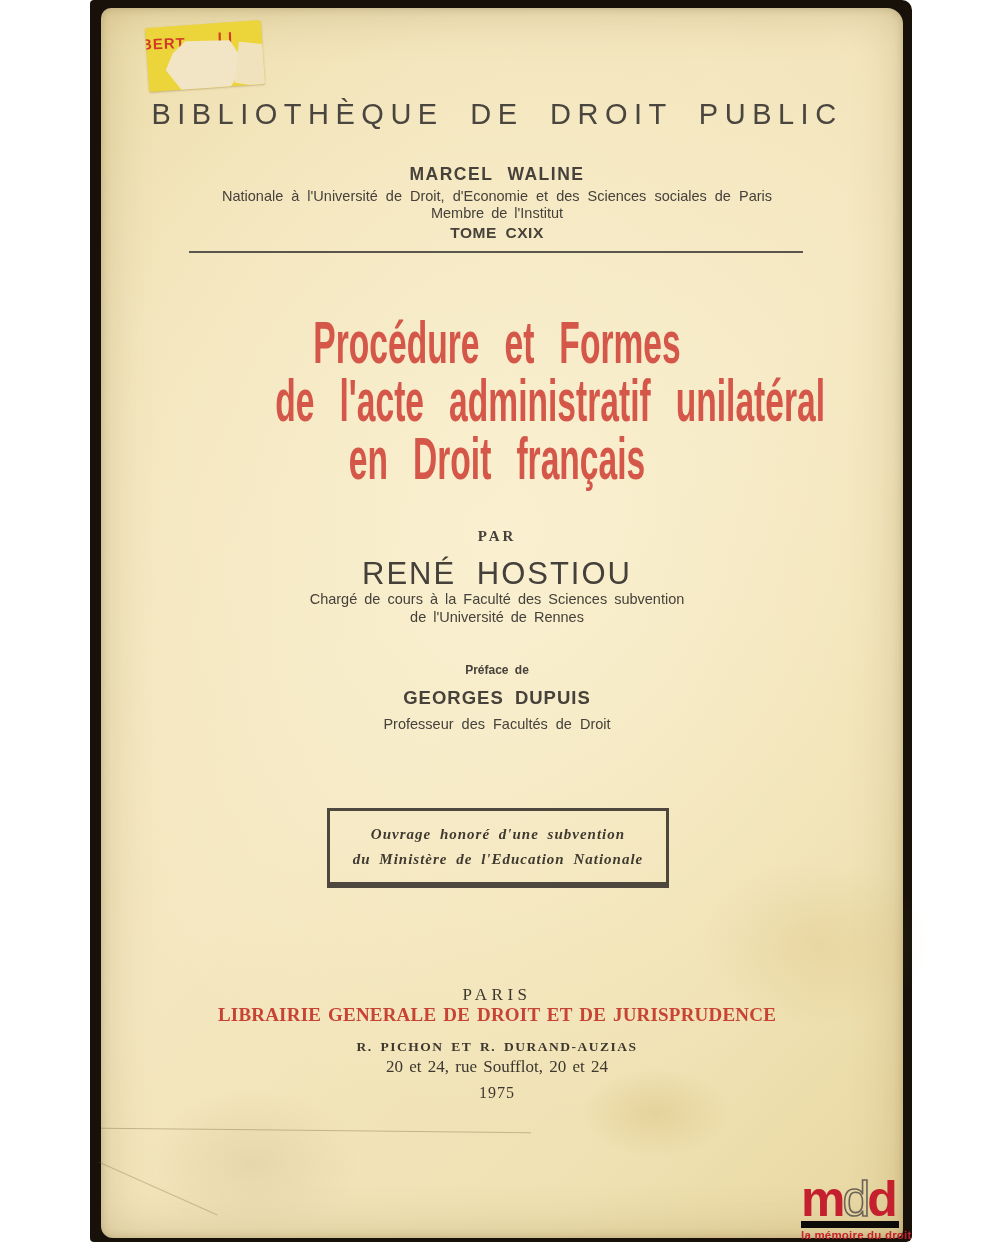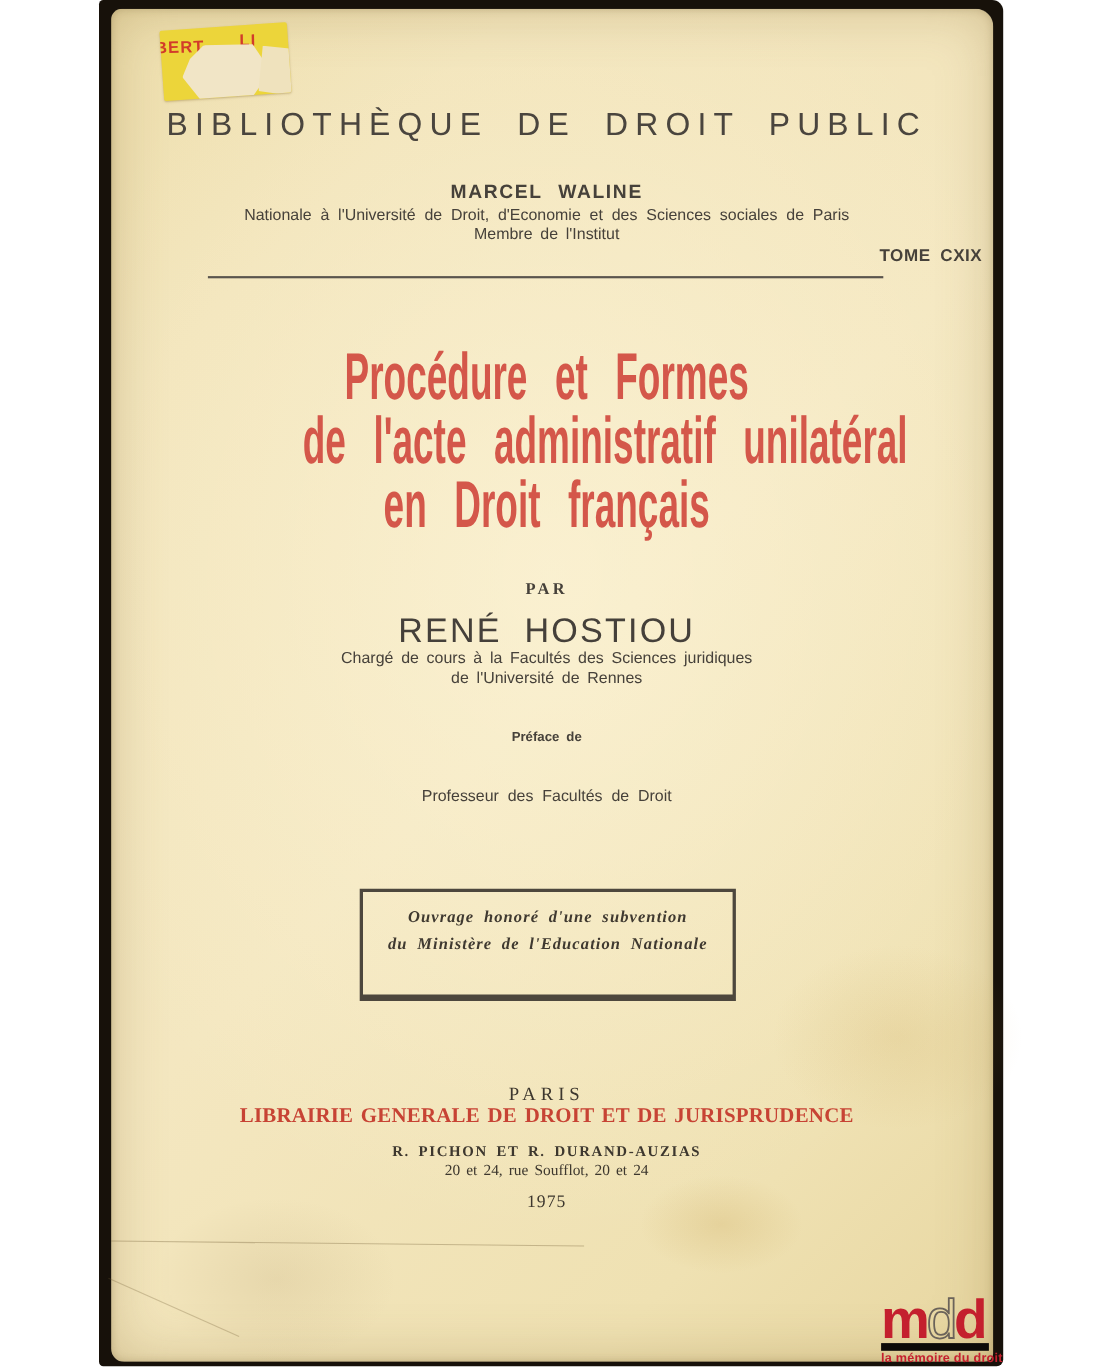--- a/index.html
+++ b/index.html
@@ -15,51 +15,51 @@
         box-shadow:inset 0 0 50px rgba(140,110,50,0.30), inset 0 0 8px rgba(80,60,20,0.25);}
   .cover *{position:absolute;}
   .ctr{left:0;right:10px;text-align:center;color:#46413a;}
   .serif{font-family:"Liberation Serif",serif;}
 
   .series-title{top:90px;font-size:29px;letter-spacing:6.5px;word-spacing:12px;color:#4a453e;}
   .sous-direction{top:139px;font-size:15px;word-spacing:3px;}
   .director-name{top:156px;font-size:17.5px;font-weight:bold;letter-spacing:1.5px;word-spacing:8px;}
   .director-line1{top:180px;font-size:14.5px;word-spacing:4px;}
   .director-line2{top:197px;font-size:14.5px;word-spacing:3px;}
-  .tome{top:216px;font-size:15.5px;font-weight:bold;letter-spacing:0.5px;word-spacing:4px;text-align:right;}
+  .tome{top:216px;font-size:15.5px;font-weight:bold;letter-spacing:0.5px;word-spacing:4px;}
   .rule{top:243px;left:88px;width:614px;height:2px;background:#5a554d;}
 
   .main-title{top:306px;left:0;right:10px;text-align:center;
         font-size:60px;line-height:58px;font-weight:bold;color:#d4574a;
         word-spacing:28px;letter-spacing:0;
         transform:scaleX(0.56);transform-origin:50% 0;white-space:nowrap;}
   .main-title div{position:static;}
 
   .par-label{top:520px;font-family:"Liberation Serif",serif;font-weight:bold;
         font-size:15px;letter-spacing:3px;}
   .author-name{top:548px;font-size:31px;letter-spacing:2px;word-spacing:10px;color:#45403a;}
   .author-line1{top:583px;font-size:14.5px;word-spacing:3px;}
   .author-line2{top:601px;font-size:14.5px;word-spacing:3px;}
 
   .preface-label{top:655px;font-size:12px;font-weight:bold;word-spacing:3px;}
   .preface-author{top:679px;font-size:18.5px;font-weight:bold;letter-spacing:1px;word-spacing:5px;}
   .preface-line1{top:708px;font-size:14.5px;word-spacing:4px;}
   .preface-line2{top:726px;font-size:14.5px;word-spacing:3px;}
 
-  .notice-box{top:800px;left:226px;width:342px;height:102px;box-sizing:border-box;
+  .notice-box{top:800px;left:226px;width:342px;height:80px;box-sizing:border-box;
         border:3px solid #4d473d;border-bottom-width:6px;}
   .notice-box .line{position:static;display:block;text-align:center;
         font-family:"Liberation Serif",serif;font-style:italic;font-weight:bold;
         font-size:15px;line-height:25px;letter-spacing:1px;word-spacing:4px;color:#3f3930;}
   .notice-box .inner{position:absolute;left:0;right:0;top:11px;}
 
   .city{top:977px;font-size:17px;letter-spacing:4.5px;color:#3d372e;}
   .publisher{top:996px;font-size:19px;font-weight:bold;letter-spacing:0.2px;word-spacing:2px;color:#c74334;}
   .publisher-names{top:1031px;font-size:13.5px;font-weight:bold;letter-spacing:1.5px;word-spacing:3px;color:#3d372e;}
-  .publisher-address{top:1049px;font-size:14px;word-spacing:2px;color:#3d372e;}
+  .publisher-address{top:1049px;font-size:17px;word-spacing:2px;color:#3d372e;}
   .year{top:1076px;font-size:16px;letter-spacing:1px;color:#3d372e;}
 
   .sticker{left:46px;top:16px;width:116px;height:64px;background:#ecd53a;
         transform:rotate(-4deg);border-radius:2px;overflow:hidden;
         box-shadow:0 1px 2px rgba(120,90,20,0.35);}
   .sticker .frag{position:absolute;color:#d23b2a;font-weight:bold;font-size:15px;letter-spacing:1px;}
   .sticker .frag1{left:-5px;top:8px;transform:rotate(2deg);}
   .sticker .frag2{left:72px;top:6px;transform:rotate(3deg);}
   .sticker .tear{position:absolute;left:18px;top:14px;width:80px;height:56px;background:#f1e5c6;
         clip-path:polygon(30% 0,85% 12%,100% 60%,72% 100%,18% 92%,0 45%,12% 18%);
@@ -111,24 +111,25 @@
     <div class="rule"></div>
 
     <div class="main-title">
       <div>Procédure et Formes</div>
       <div>de l'acte administratif unilatéral</div>
       <div>en Droit français</div>
     </div>
 
     <div class="ctr par-label">PAR</div>
     <div class="ctr author-name">RENÉ HOSTIOU</div>
-    <div class="ctr author-line1">Chargé de cours à la Facultés des Sciences juridiques</div>
+    <div class="ctr author-line1">Chargé de cours à la Faculté des Sciences subvention</div>
     <div class="ctr author-line2">de l'Université de Rennes</div>
 
     <div class="ctr preface-label">Préface de</div>
+    <div class="ctr preface-author">GEORGES DUPUIS</div>
     <div class="ctr preface-line1">Professeur des Facultés de Droit</div>
 
     <div class="notice-box">
       <div class="inner">
         <span class="line">Ouvrage honoré d'une subvention</span>
         <span class="line">du Ministère de l'Education Nationale</span>
       </div>
     </div>
 
     <div class="ctr serif city">PARIS</div>

